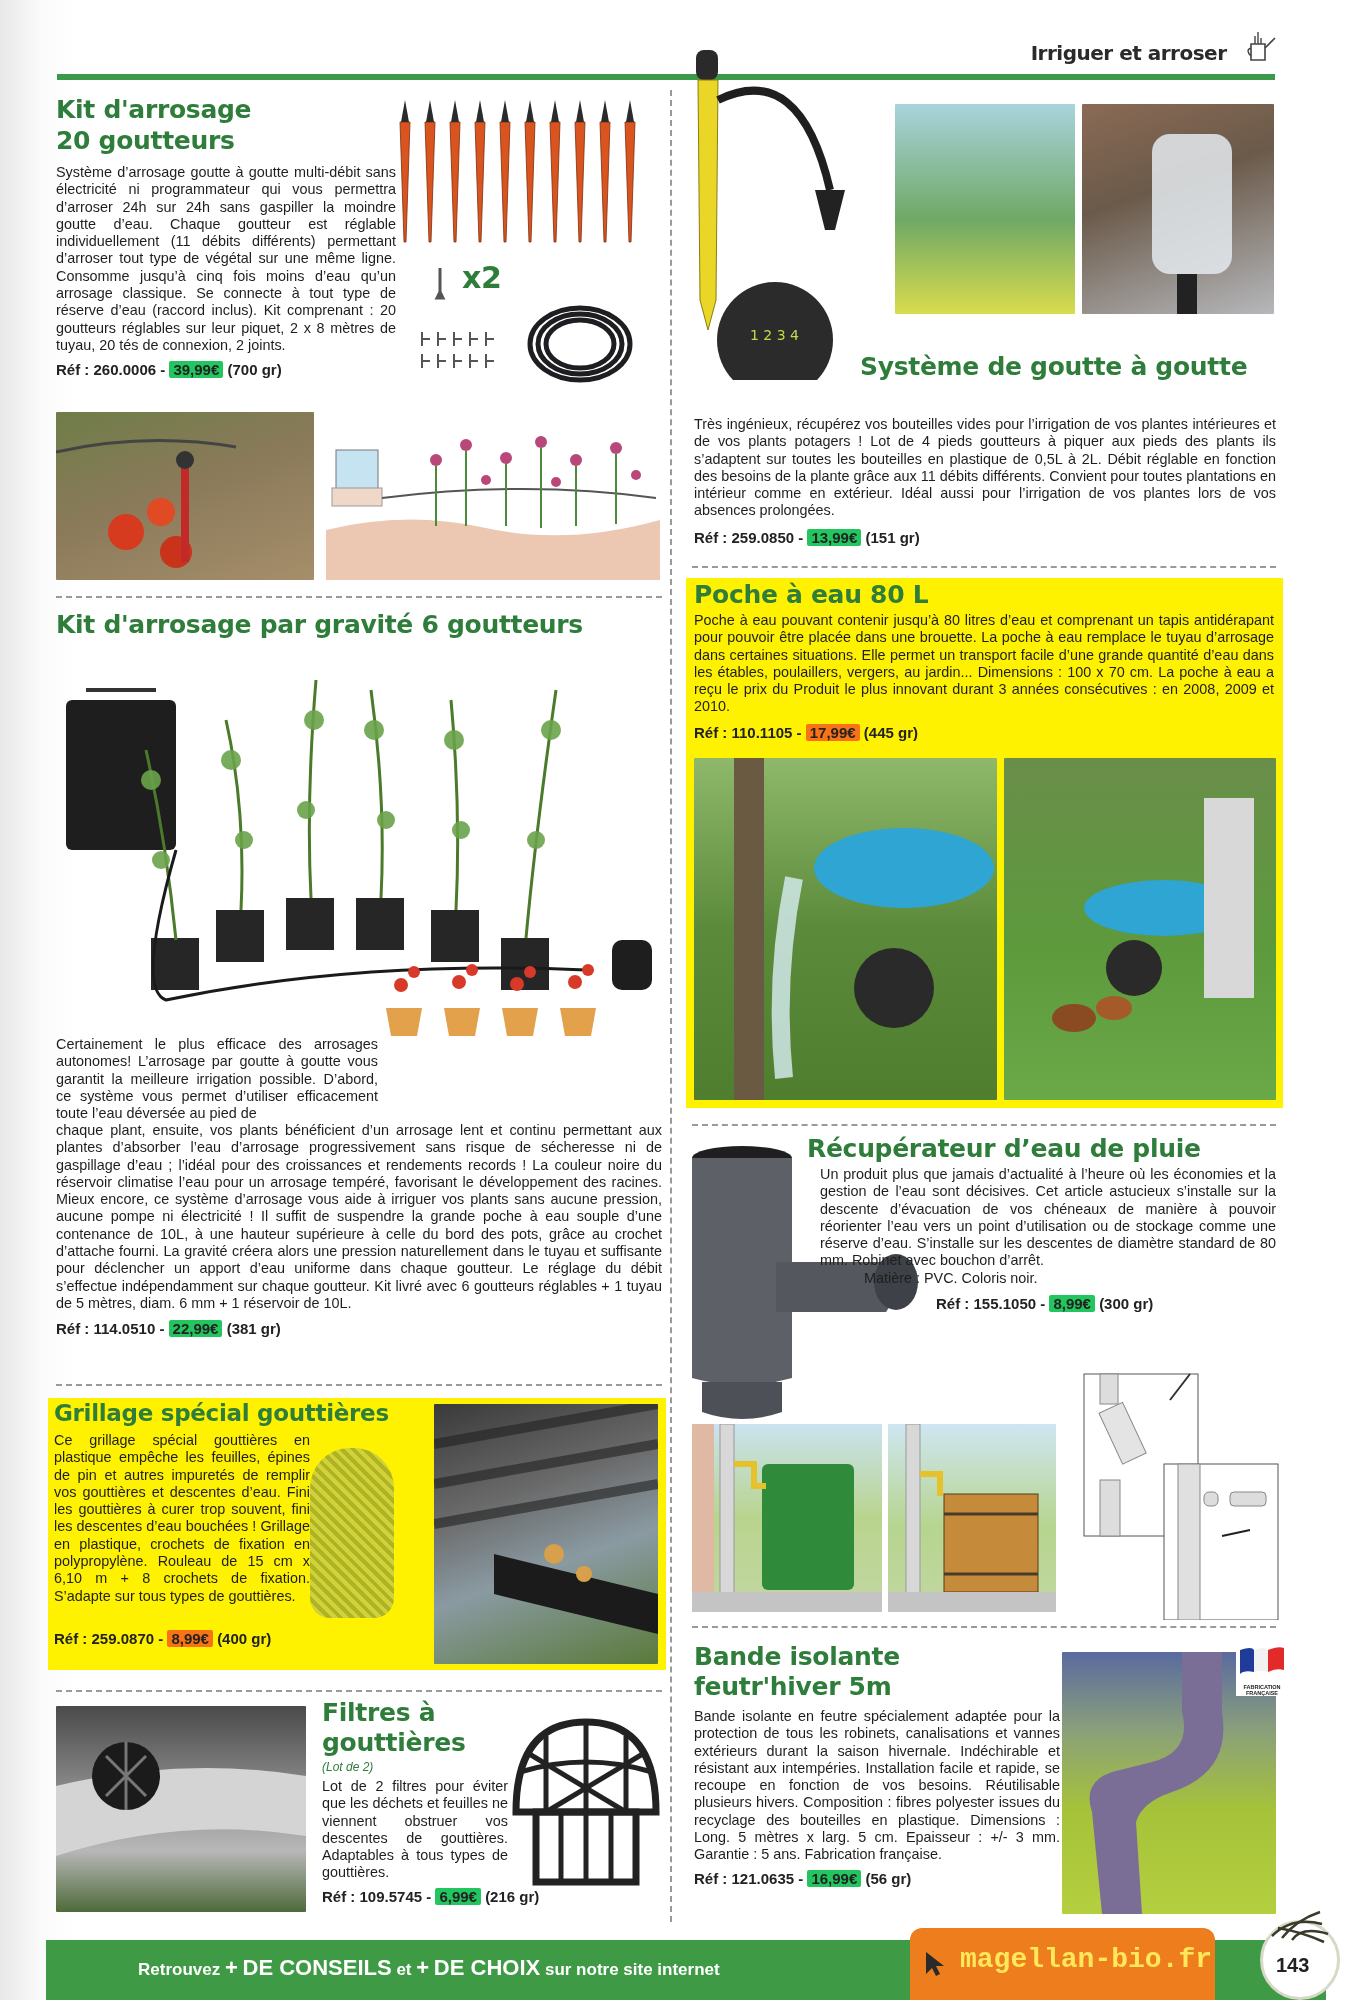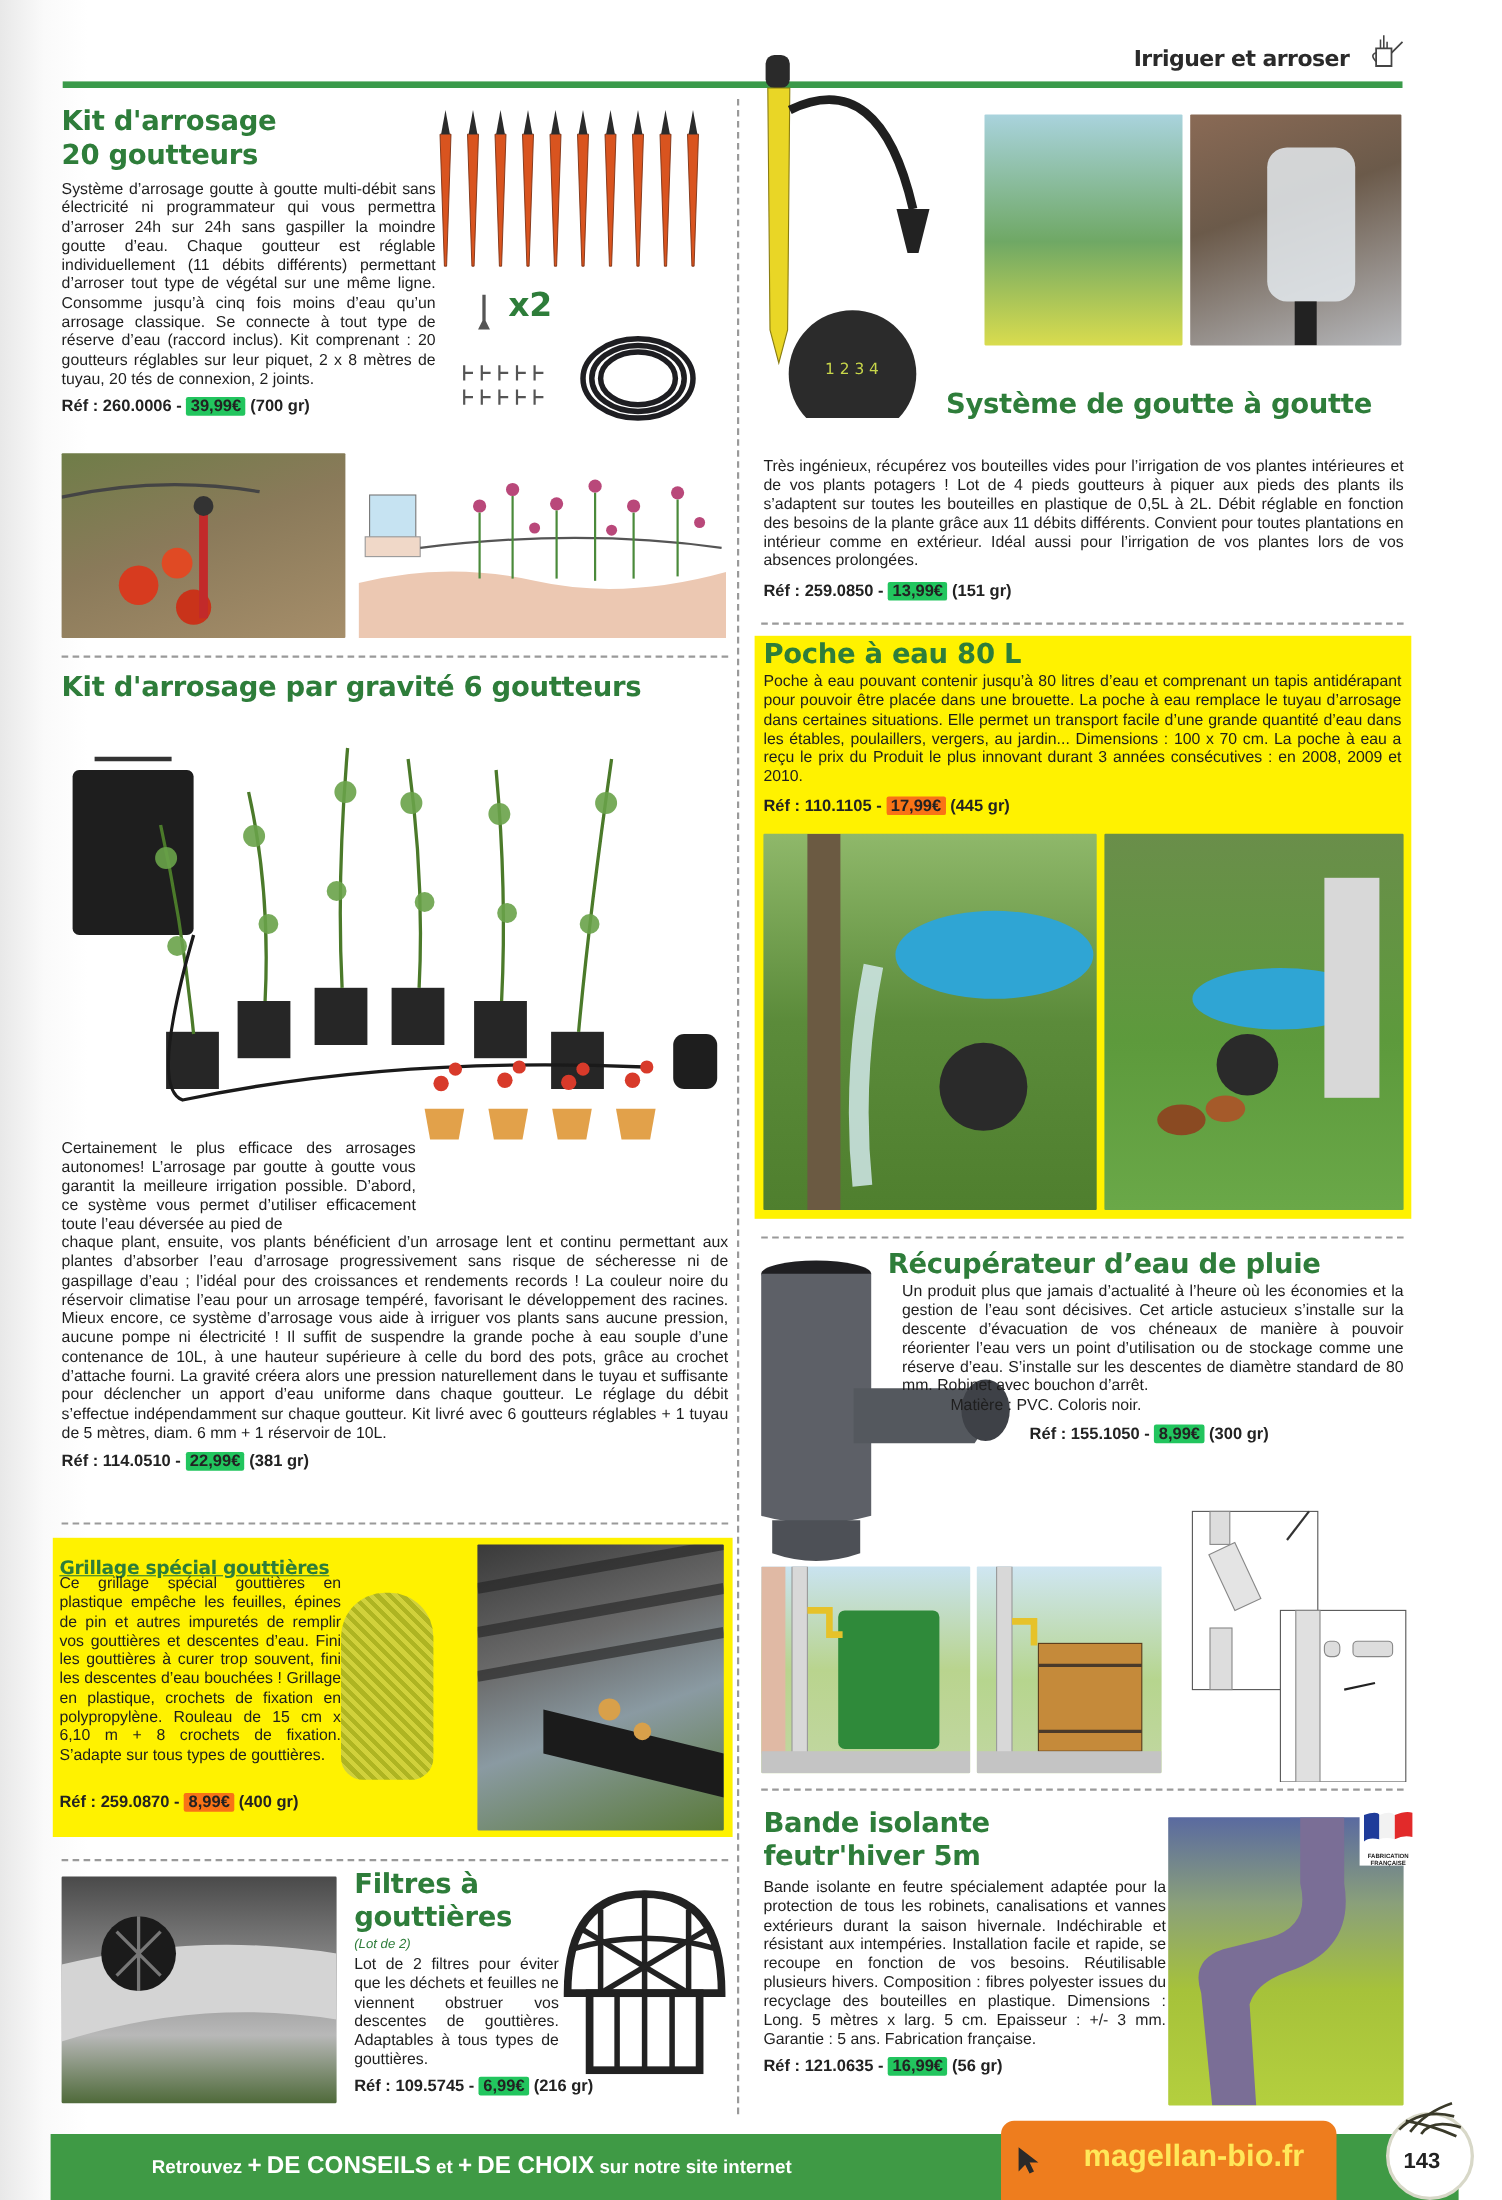--- a/index.html
+++ b/index.html
@@ -25,21 +25,21 @@
 
   
   #header-title { right: 88px; top: 30px; font-size: 20px; font-weight: bold; color: #2a2a2a; font-family: "DejaVu Sans", sans-serif; letter-spacing: -0.5px; }
   #header-rule { left: 57px; top: 74px; width: 1218px; height: 6px; background: #3a9a4a; }
 
   
   #footer-bar { left: 46px; top: 1940px; width: 1280px; height: 60px; background: #3f9a45; }
   #footer-text { left: 138px; top: 1955px; color: #fff; font-weight: bold; font-size: 17px; font-family: "Liberation Sans", sans-serif; white-space: nowrap; }
   #footer-text .big { font-size: 22px; }
   #footer-site { left: 910px; top: 1928px; width: 305px; height: 72px; background: #ee7d1e; border-radius: 12px 12px 0 0; }
-  #footer-site-text { left: 960px; top: 1944px; color: #ffe85a; font-weight: bold; font-size: 28px; font-family: Liberation Sans, sans-serif; margin-left: 25px; }
+  #footer-site-text { left: 960px; top: 1944px; color: #ffe85a; font-weight: bold; font-size: 28px; font-family: Liberation Mono, monospace; }
   #page-num { left: 1260px; top: 1920px; width: 80px; height: 80px; border-radius: 50%; background: #fff; border: 3px solid #d8d8c8; }
   #page-num-text { left: 1276px; top: 1954px; font-size: 20px; font-weight: bold; color: #222; }
 </style>
 </head>
 <body>
 
 <div id="header-title" class="abs">
   <span>Irriguer et arroser</span>
   <svg width="34" height="36" viewBox="0 0 34 36" style="vertical-align:-6px;margin-left:10px">
     <path d="M8 14 h14 v16 h-14 z" fill="none" stroke="#444" stroke-width="1.6"></path>
@@ -326,21 +326,21 @@
     <rect x="84" y="94" width="114" height="156" fill="#fff" stroke="#555"></rect>
     <rect x="98" y="94" width="22" height="156" fill="#e0e0e0" stroke="#888"></rect>
     <rect x="124" y="122" width="14" height="14" rx="5" fill="#ddd" stroke="#888"></rect>
     <rect x="150" y="122" width="36" height="14" rx="4" fill="#ddd" stroke="#888"></rect>
     <path d="M170 160 l-28 6" stroke="#222" stroke-width="2"></path>
   </svg>
 </div>
 
 <div class="abs dash-h" style="left:56px;top:1384px;width:606px;"></div>
 <div class="abs yellow-box" style="left:48px;top:1398px;width:618px;height:272px;">
-  <div class="green-title" style="position:absolute;left:6px;top:18px;font-size:17px;white-space:nowrap;text-decoration:underline;">Grillage spécial gouttières</div>
+  <div class="green-title" style="position:absolute;left:6px;top:2px;font-size:23px;white-space:nowrap;">Grillage spécial gouttières</div>
   <p class="body-text" style="position:absolute;left:6px;top:34px;width:256px;">Ce grillage spécial gouttières en plastique empêche les feuilles, épines de pin et autres impuretés de remplir vos gouttières et descentes d’eau. Fini les gouttières à curer trop souvent, fini les descentes d’eau bouchées ! Grillage en plastique, crochets de fixation en polypropylène. Rouleau de 15 cm x 6,10 m + 8 crochets de fixation. S’adapte sur tous types de gouttières.</p>
   <div class="ref on-yellow" style="position:absolute;left:6px;top:232px;">
     <span>Réf : 259.0870 -</span>
     <span class="price">8,99€</span>
     <span class="weight">(400 gr)</span>
   </div>
   <div style="position:absolute;left:262px;top:50px;width:84px;height:170px;border-radius:40px 40px 20px 20px;background:repeating-linear-gradient(45deg,#c5c94a 0 4px,#9aa52a 4px 8px);opacity:0.8;"></div>
   <div class="photo" style="position:absolute;left:386px;top:6px;width:224px;height:260px;background:linear-gradient(160deg,#3a3a3a 0%,#6a6a6a 35%,#8a9aa2 60%,#5a7a3a 100%);">
     <svg width="224" height="260">
         <g stroke="#222" stroke-width="10" opacity="0.6">

